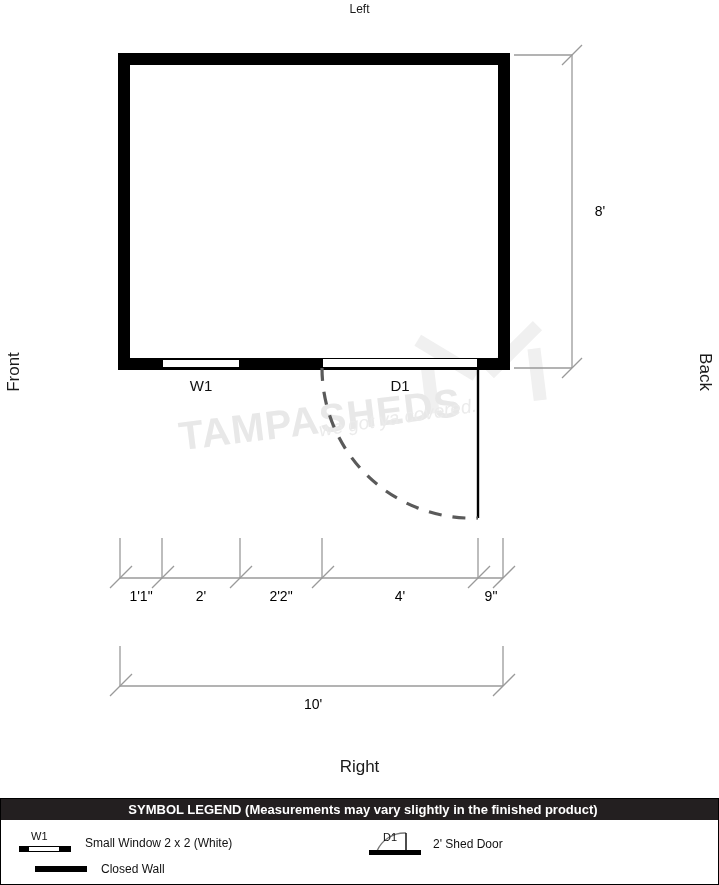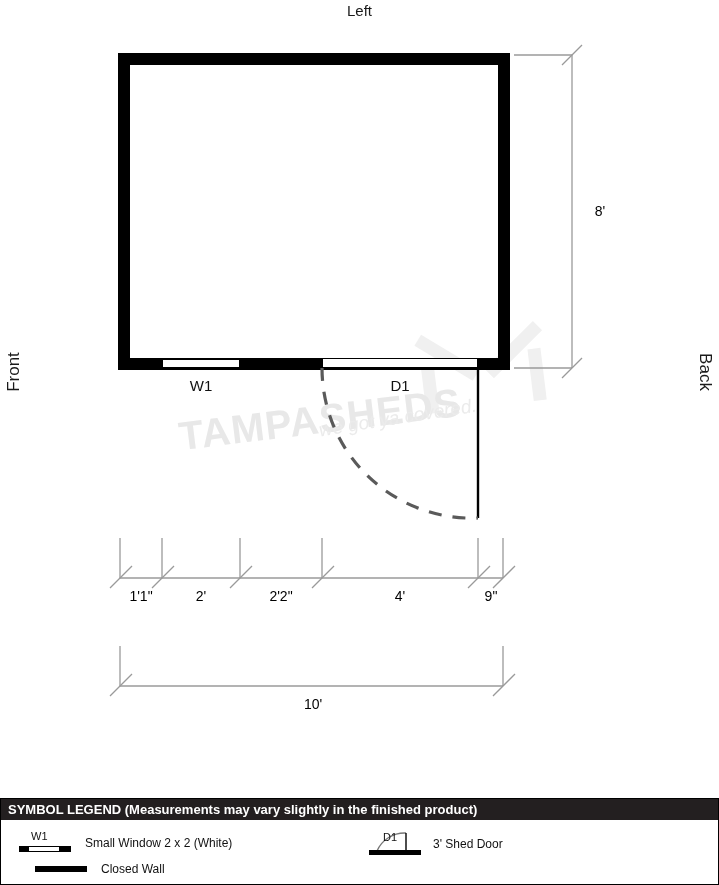--- a/index.html
+++ b/index.html
@@ -3,21 +3,21 @@
 <meta charset="utf-8">
 <style>
   html,body{margin:0;padding:0;background:#ffffff;}
   body{width:719px;height:885px;position:relative;overflow:hidden;
        font-family:"Liberation Sans", sans-serif;color:#000;}
 
   .plan{position:absolute;left:0;top:0;width:719px;height:790px;}
 
   
   .lbl-top{position:absolute;left:0;top:2px;width:719px;text-align:center;
-           font-size:15px;color:#1a1a1a;}
+           font-size:12px;color:#1a1a1a;}
   .lbl-bottom{position:absolute;left:0;top:757px;width:719px;text-align:center;
               font-size:17px;color:#1a1a1a;}
   .lbl-left{position:absolute;left:-26px;top:362px;width:80px;text-align:center;
             font-size:17px;color:#1a1a1a;transform:rotate(-90deg);}
   .lbl-right{position:absolute;left:665px;top:362px;width:80px;text-align:center;
              font-size:17px;color:#1a1a1a;transform:rotate(90deg);}
 
   
   .wm{position:absolute;left:178px;top:355px;width:380px;height:110px;
       pointer-events:none;}
@@ -38,21 +38,21 @@
 
   
   .dimtxt{font-family:"Liberation Sans", sans-serif;font-size:14px;fill:#000;}
   .tagtxt{font-family:"Liberation Sans", sans-serif;font-size:15px;fill:#111;}
 
   
   .legend{position:absolute;left:0;top:798px;width:719px;height:87px;
           border:1px solid #000;box-sizing:border-box;background:#fff;}
   .legend-head{height:21px;background:#231f20;color:#fff;font-size:13px;
                font-weight:bold;line-height:21px;padding-left:7px;
-               white-space:nowrap;}
+               white-space:nowrap;text-align:center;}
   .legend-body{position:relative;height:64px;}
   .leg-row{position:absolute;display:flex;align-items:center;}
   .leg-r1{left:18px;top:12px;}
   .leg-r2{left:18px;top:42px;margin-left:16px;}
   .leg-r3{left:368px;top:12px;}
   .leg-text{font-size:12px;color:#111;white-space:nowrap;}
 
   .sym-window{position:relative;width:52px;height:22px;margin-right:14px;}
   .sym-window .tag{position:absolute;left:12px;top:-1px;font-size:11px;
                    line-height:11px;color:#111;}
@@ -71,20 +71,21 @@
   .sym-door .bar{position:absolute;left:0;top:18px;width:52px;height:5px;
                  background:#000;}
   .sym-door svg{position:absolute;left:0;top:0;}
 </style>
 </head>
 <body>
 
 <div class="plan">
 
   <div class="lbl-top">Left</div>
+  <div class="lbl-bottom">Right</div>
   <div class="lbl-left">Front</div>
   <div class="lbl-right">Back</div>
 
   <div class="wm">
     <div class="wm-roof"></div>
     <div class="wm-main">TAMPASHEDS</div>
     <div class="wm-sub">we got ya covered.</div>
   </div>
 
   <svg class="draw" viewBox="0 0 719 790">
@@ -180,17 +181,17 @@
 
     <div class="leg-row leg-r3">
       <div class="sym-door">
         <svg width="52" height="24" viewBox="0 0 52 24">
           <path d="M 8 19 A 30 30 0 0 1 37 1" fill="none" stroke="#777" stroke-width="1.4"></path>
           <line x1="37" y1="1" x2="37" y2="19" stroke="#000" stroke-width="1.4"></line>
         </svg>
         <div class="tag">D1</div>
         <div class="bar"></div>
       </div>
-      <div class="leg-text">3' Shed Door</div>
+      <div class="leg-text">2' Shed Door</div>
     </div>
 
   </div>
 </div>
 
 </body></html>

